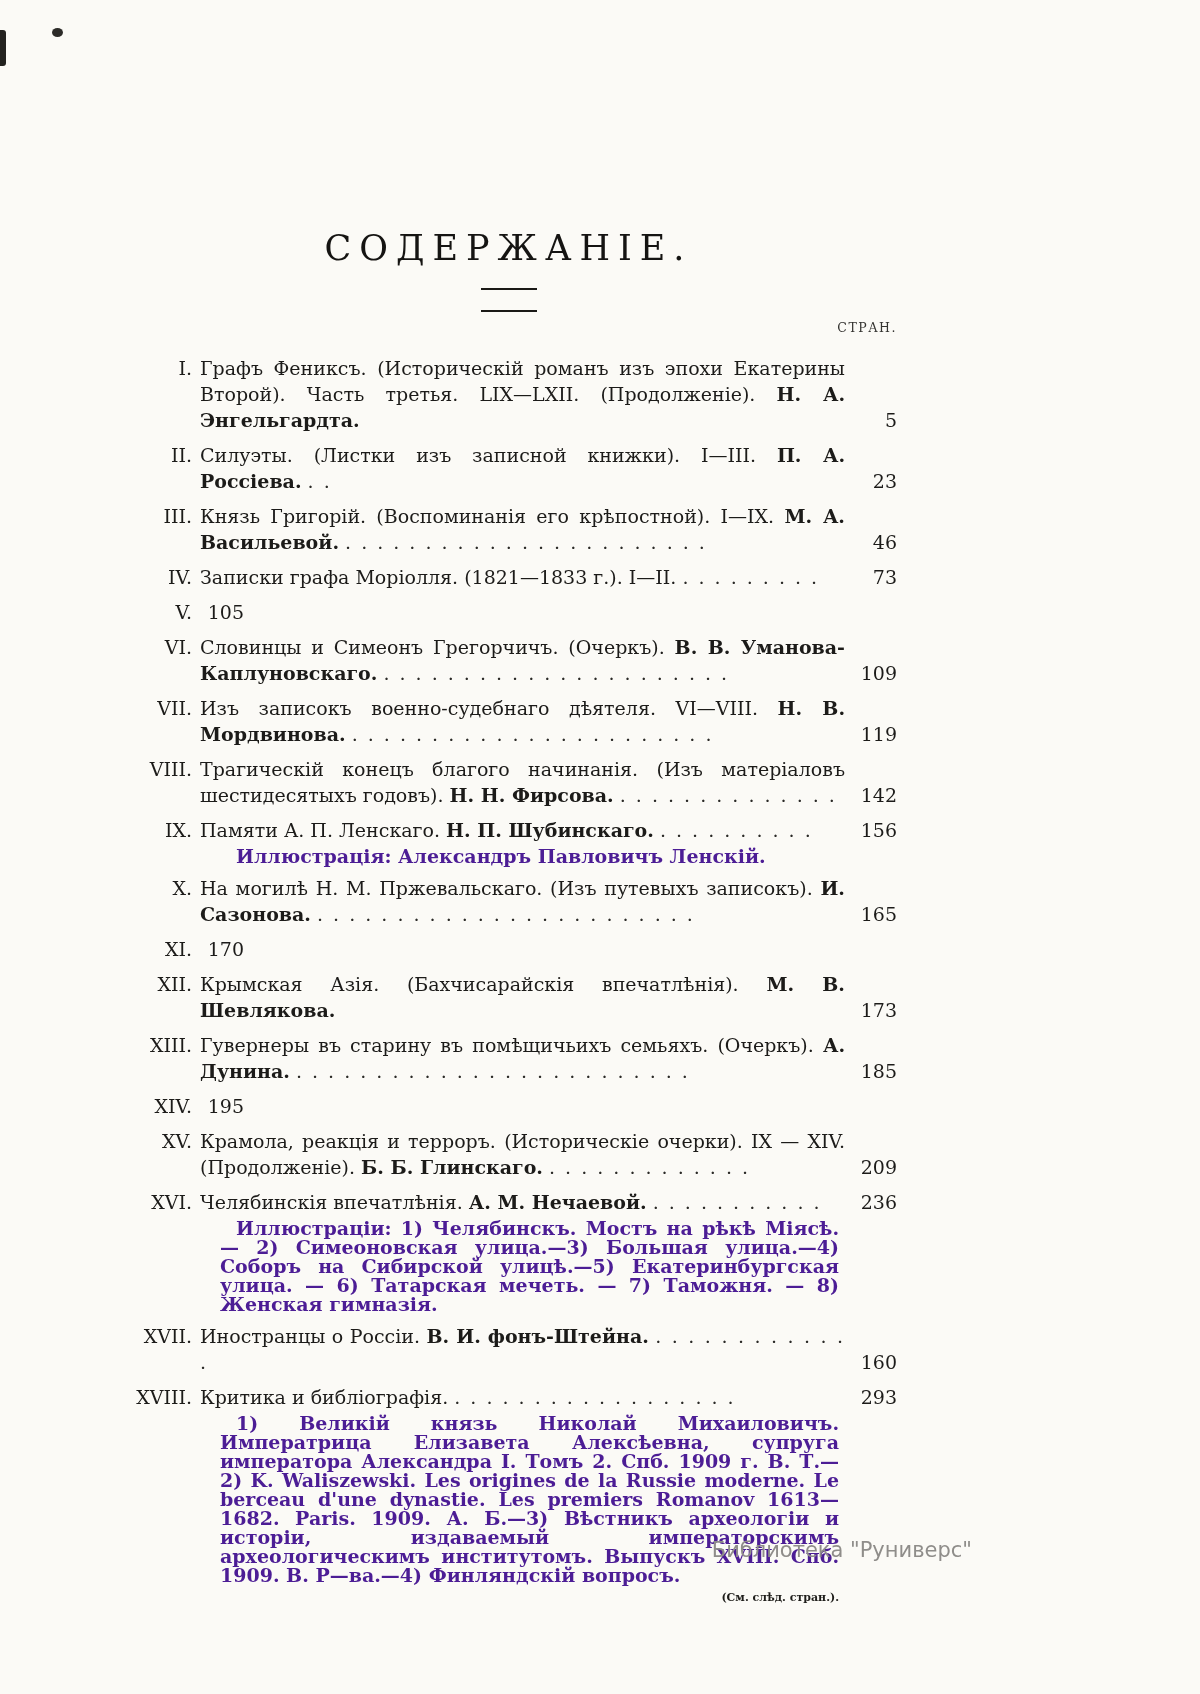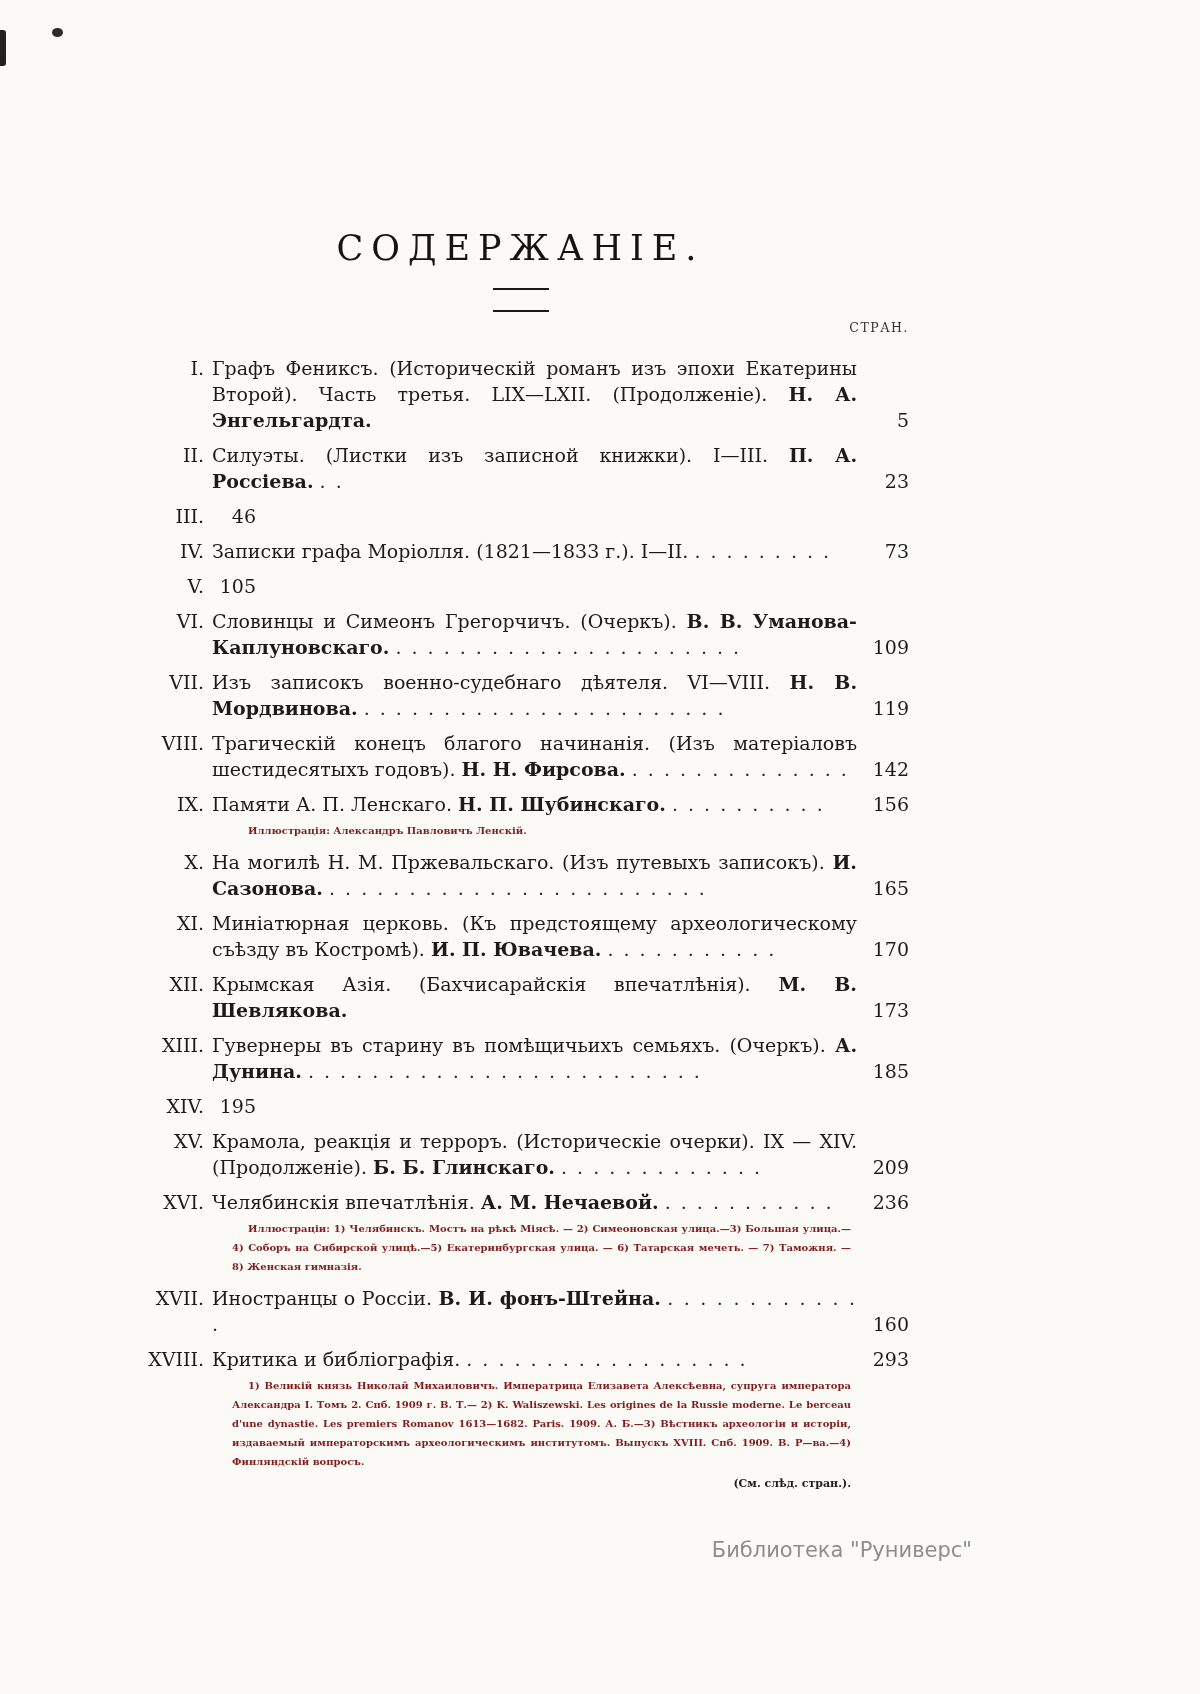--- a/index.html
+++ b/index.html
@@ -10,21 +10,21 @@
     color:#1c1b19;
     position:relative;
     overflow:hidden;
   }
   .page{position:absolute;inset:0;background:#fbfaf6;}
   
   .smudge-edge{position:absolute;left:0;top:30px;width:6px;height:36px;background:#23221f;border-radius:0 3px 3px 0;}
   .smudge-dot{position:absolute;left:52px;top:28px;width:11px;height:9px;background:#2c2b28;border-radius:50%;}
 
   .content{
-    position:absolute;left:132px;top:228px;width:777px;
+    position:absolute;left:120px;top:228px;width:777px;
   }
   .doc-title{
     text-align:center;
     font-size:35px;
     letter-spacing:8px;
     font-weight:400;
     color:#151412;
   }
   .rule{width:56px;height:2px;background:#1a1916;margin:20px auto 0 auto;}
   .issue-line{
@@ -59,26 +59,26 @@
   }
   .author{font-weight:700;}
   .dots{letter-spacing:2px;color:#2a2926;}
   .pg{
     flex:none;width:44px;text-align:right;
     font-size:19px;line-height:26px;
     align-self:flex-end;
     font-variant-numeric:lining-nums;
   }
   .note{
-    font-size:10px;line-height:19px;
+    font-size:19px;line-height:19px;
     font-weight:700;
     text-align:justify;
     text-indent:16px;
     margin:4px 58px 0 100px;
-    color:#7f1d1d;
+    color:#4c1d95;
   }
   .note2{
     font-size:11px;line-height:19px;
     font-weight:700;
     text-align:right;
     margin:3px 58px 0 100px;
     color:#1e1d1a;
   }
   .watermark{
     position:absolute;
@@ -128,20 +128,25 @@
         <span class="dots">. .</span>
       </div>
       <div class="pg">23</div>
     </div>
 
   </div>
 
   <div class="entry">
     <div class="row">
       <div class="num">III.</div>
+      <div class="body">
+        <span class="txt">Князь Григорій. (Воспоминанія его крѣпостной). I—IX.</span>
+        <span class="author">М. А. Васильевой.</span>
+        <span class="dots">. . . . . . . . . . . . . . . . . . . . . . .</span>
+      </div>
       <div class="pg">46</div>
     </div>
 
   </div>
 
   <div class="entry">
     <div class="row">
       <div class="num">IV.</div>
       <div class="body">
         <span class="txt">Записки графа Моріолля. (1821—1833 г.). I—II.</span>
@@ -223,25 +228,20 @@
         <span class="dots">. . . . . . . . . . . . . . . . . . . . . . . .</span>
       </div>
       <div class="pg">165</div>
     </div>
 
   </div>
 
   <div class="entry">
     <div class="row">
       <div class="num">XI.</div>
-      <div class="body">
-        <span class="txt">Миніатюрная церковь. (Къ предстоящему археологическому съѣзду въ Костромѣ).</span>
-        <span class="author">И. П. Ювачева.</span>
-        <span class="dots">. . . . . . . . . . .</span>
-      </div>
       <div class="pg">170</div>
     </div>
 
   </div>
 
   <div class="entry">
     <div class="row">
       <div class="num">XII.</div>
       <div class="body">
         <span class="txt">Крымская Азія. (Бахчисарайскія впечатлѣнія).</span>

